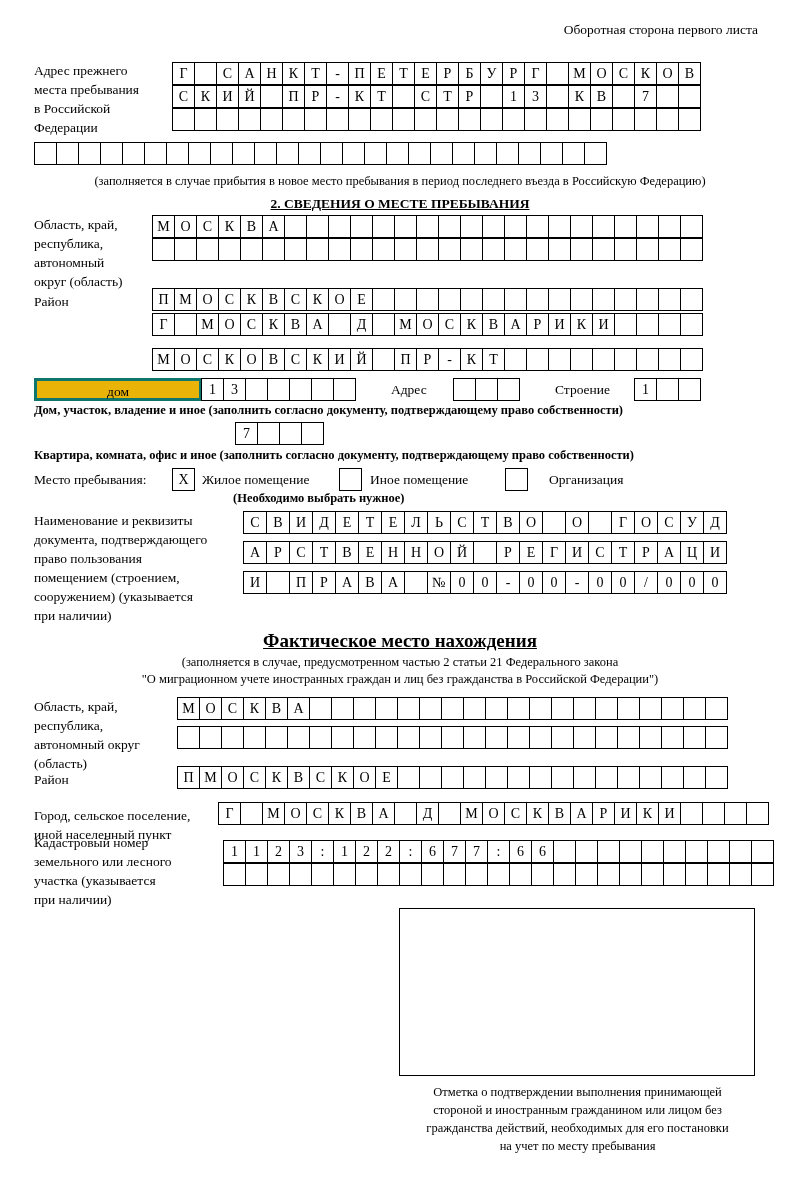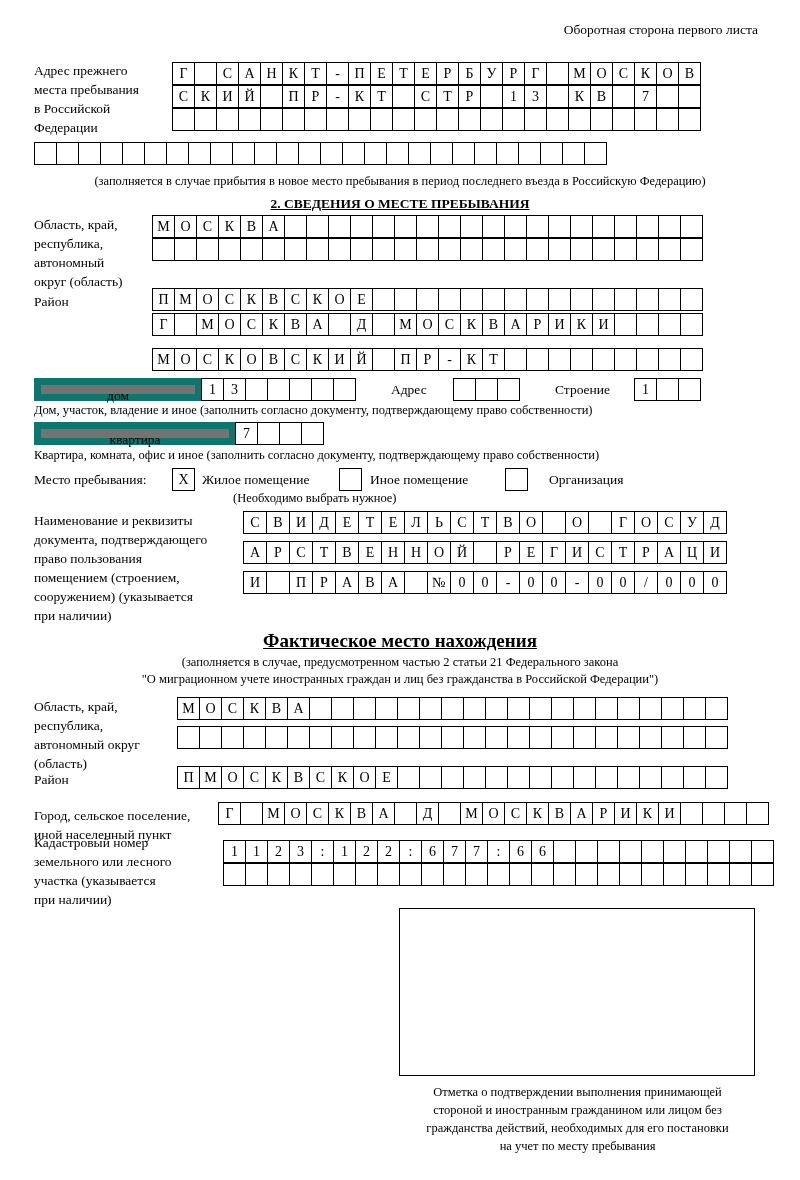--- a/index.html
+++ b/index.html
@@ -50,36 +50,37 @@
     margin-right: -1px;
     box-sizing: border-box;
     font-size: 14px;
     line-height: 21px;
     text-align: center;
     font-family: "Liberation Serif", serif;
     background: #fff;
   }
   .boxlbl {
     position: absolute;
-    border: 7px solid #0f766e;
+    border: 3px solid #0f766e;
     box-sizing: border-box;
     height: 23px;
     line-height: 21px;
     text-align: center;
     font-size: 13.5px;
-    background: #737373;
+    background: #eab308;
   }
   .ctr {
     position: absolute;
     width: 100%;
     text-align: center;
     font-size: 13px;
   }
   .small {
     font-size: 12.5px;
+    font-weight: bold;
   }
   .note {
     position: absolute;
     font-size: 12.5px;
     text-align: center;
     line-height: 17px;
   }
   .bigbox {
     position: absolute;
     border: 1px solid #000;
@@ -372,21 +373,20 @@
     </div>
   <div class="lbl" style="left:555px; top:380px;">Строение</div>
   <div class="row" id="s2-stroenie" style="left:634px; top:378px;">
       <div class="cell">1</div>
       <div class="cell"></div>
       <div class="cell"></div>
     </div>
 
   <div class="lbl small" style="left:34px; top:401px;">Дом, участок, владение и иное (заполнить согласно документу, подтверждающему право собственности)</div>
 
-  <div class="boxlbl" style="left:34px; top:422px; width:202px;">квартира</div>
   <div class="row" id="s2-flat" style="left:235px; top:422px;">
       <div class="cell">7</div>
       <div class="cell"></div>
       <div class="cell"></div>
       <div class="cell"></div>
     </div>
   <div class="lbl small" style="left:34px; top:446px;">Квартира, комната, офис и иное (заполнить согласно документу, подтверждающему право собственности)</div>
 
   <div class="lbl" style="left:34px; top:470px;">Место пребывания:</div>
   <div class="cell" style="position:absolute; left:172px; top:468px;">X</div>

